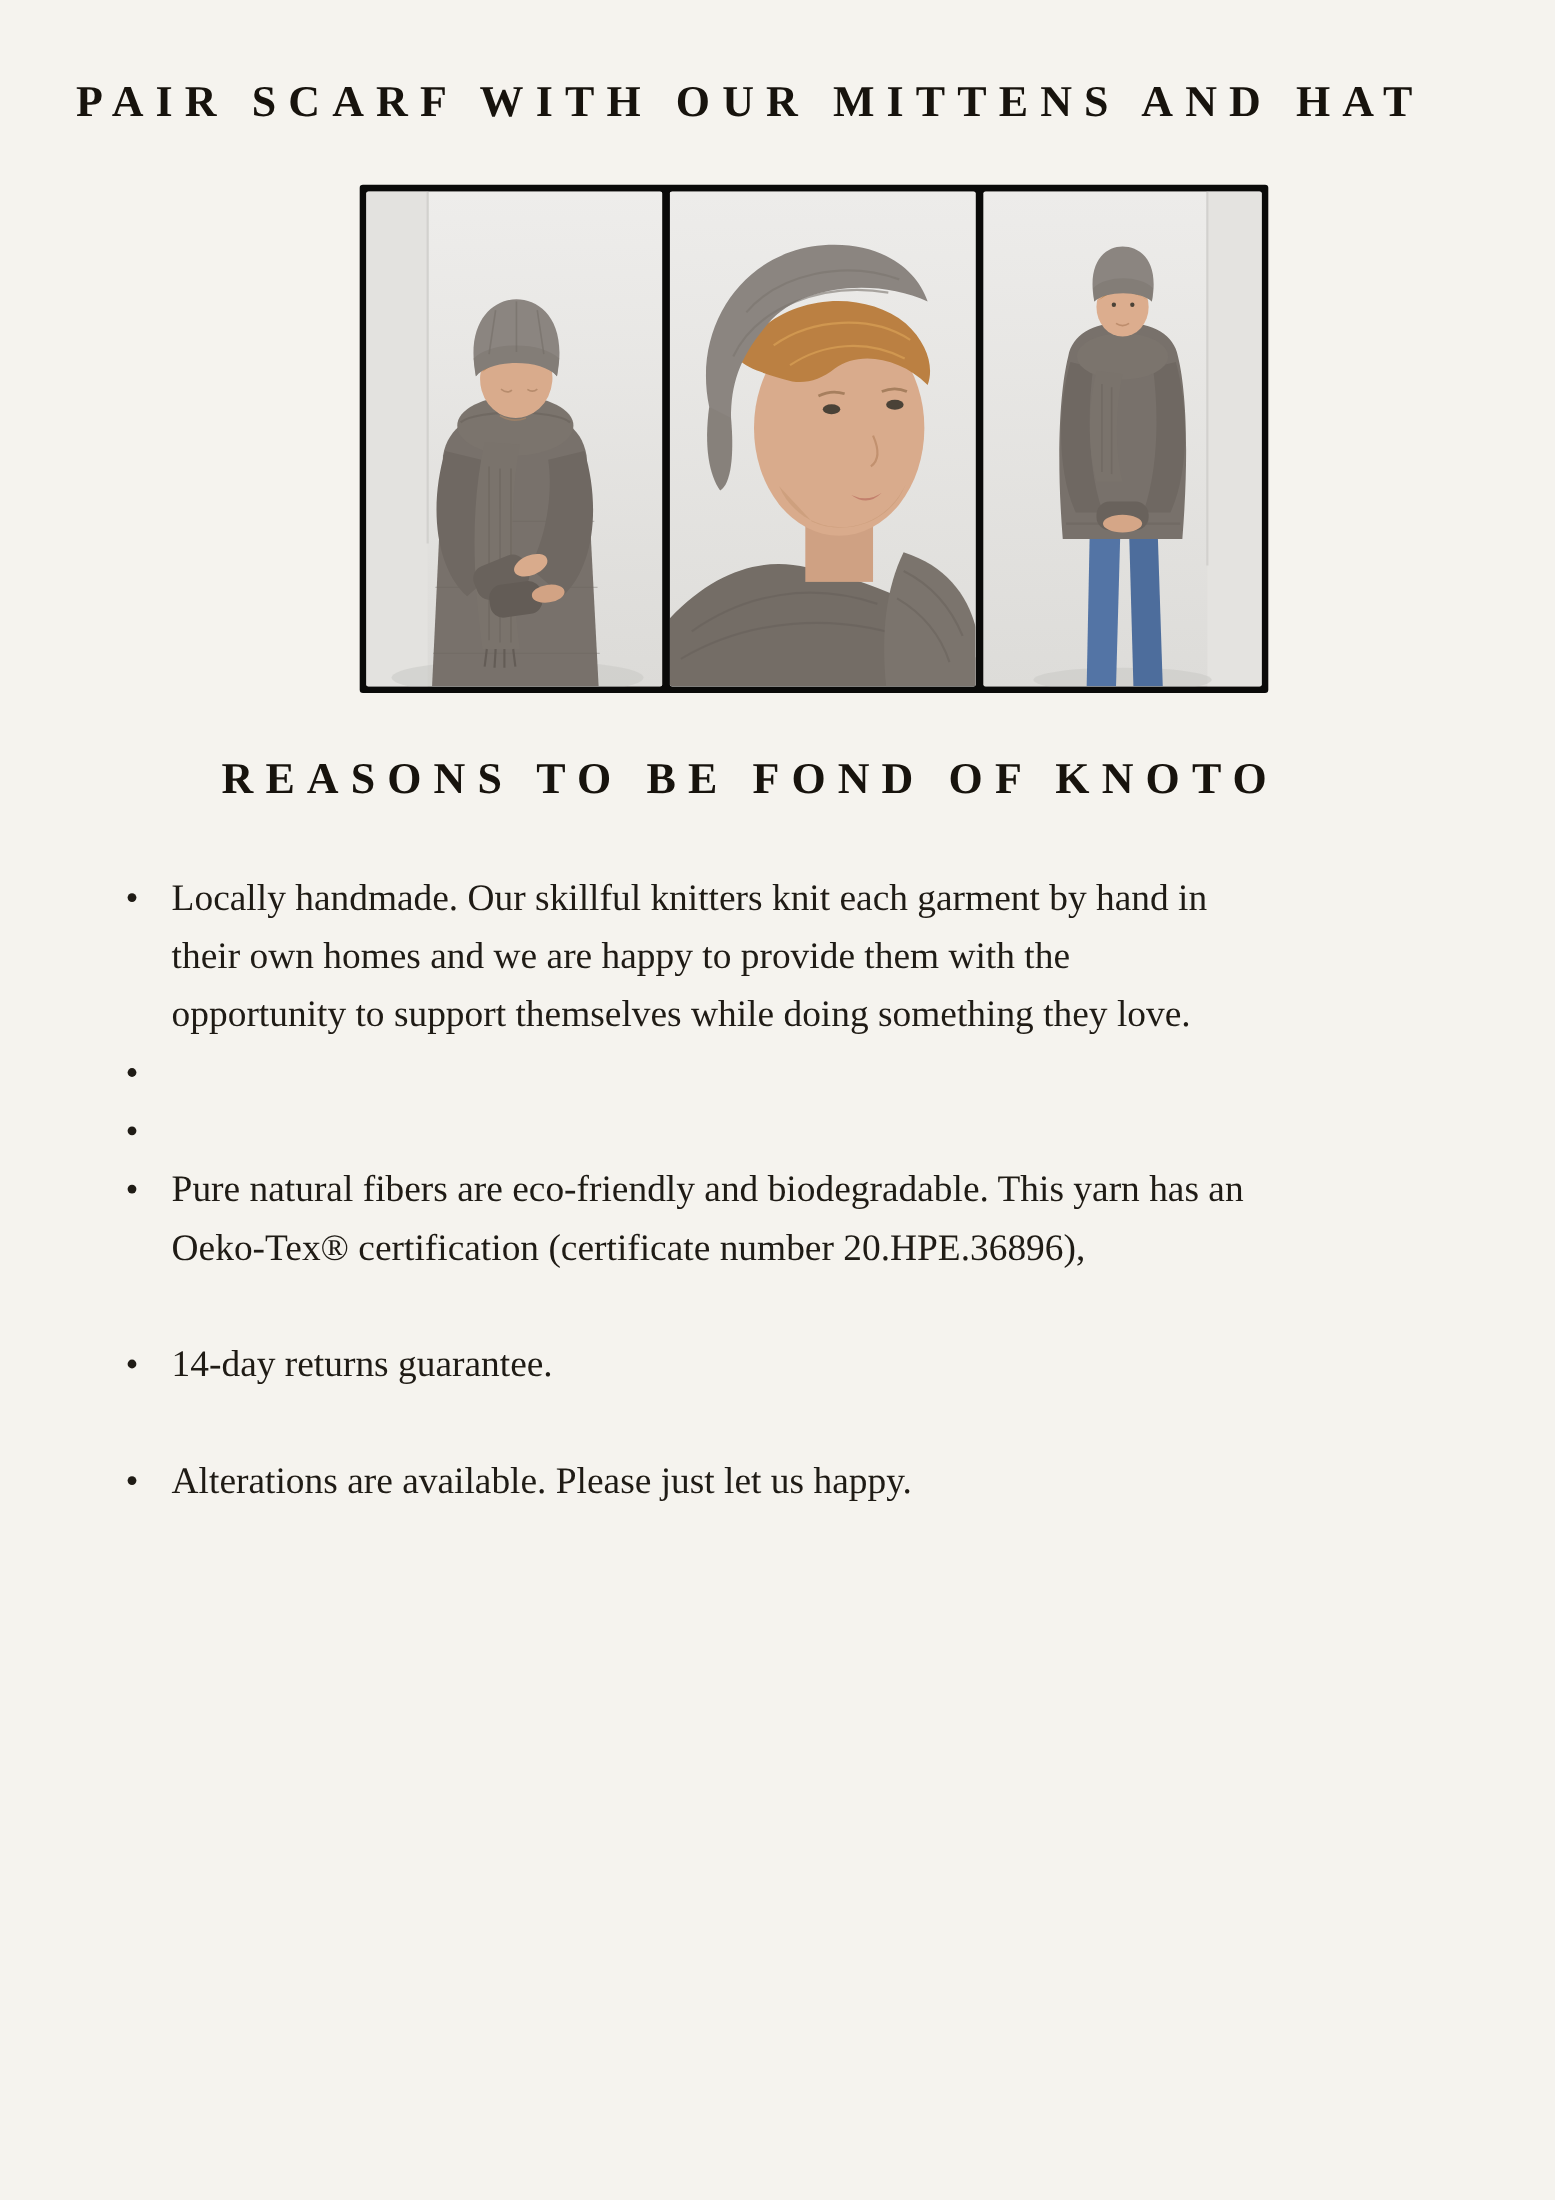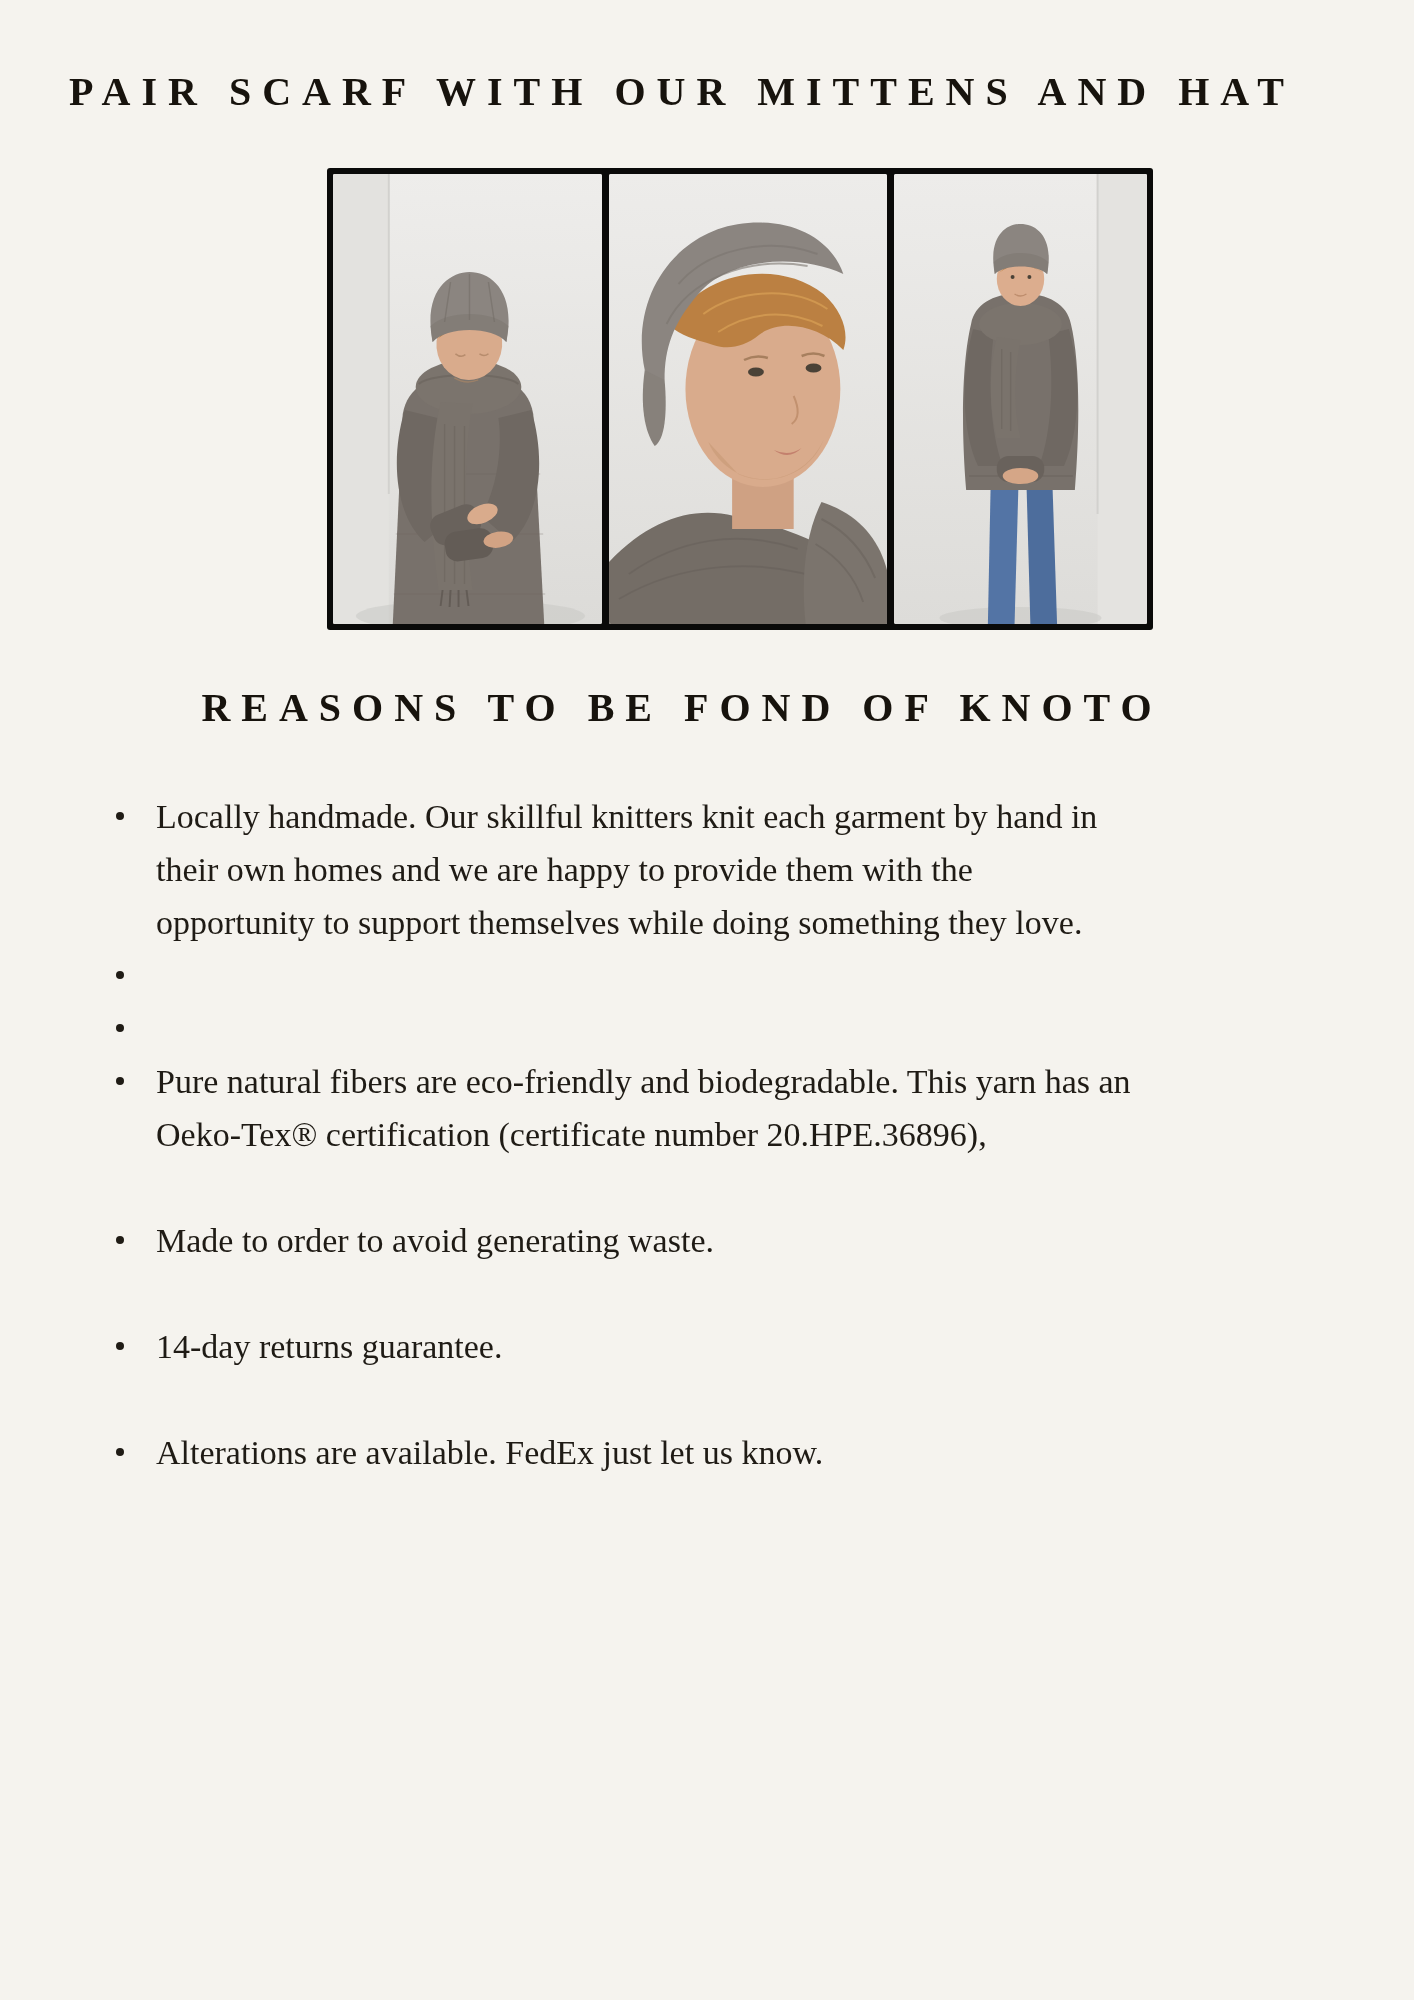--- a/index.html
+++ b/index.html
@@ -239,18 +239,17 @@
   </div>
 
   <ul class="reasons">
       <li><span class="li-text">Locally handmade. Our skillful knitters knit each garment by hand in
 their own homes and we are happy to provide them with the
 opportunity to support themselves while doing something they love.</span></li>
       <li class="blank"><span class="li-text"></span></li>
       <li class="blank"><span class="li-text"></span></li>
       <li><span class="li-text">Pure natural fibers are eco-friendly and biodegradable. This yarn has an
 Oeko-Tex® certification (certificate number 20.HPE.36896),</span></li>
-      <li class="gap"><span class="li-text">Made to order to avoid generating waste.</span></li>
       <li class="gap"><span class="li-text">14-day returns guarantee.</span></li>
-      <li class="gap"><span class="li-text">Alterations are available. FedEx just let us know.</span></li>
+      <li class="gap"><span class="li-text">Alterations are available. Please just let us happy.</span></li>
     </ul>
 
 </div>
 
 </body></html>

